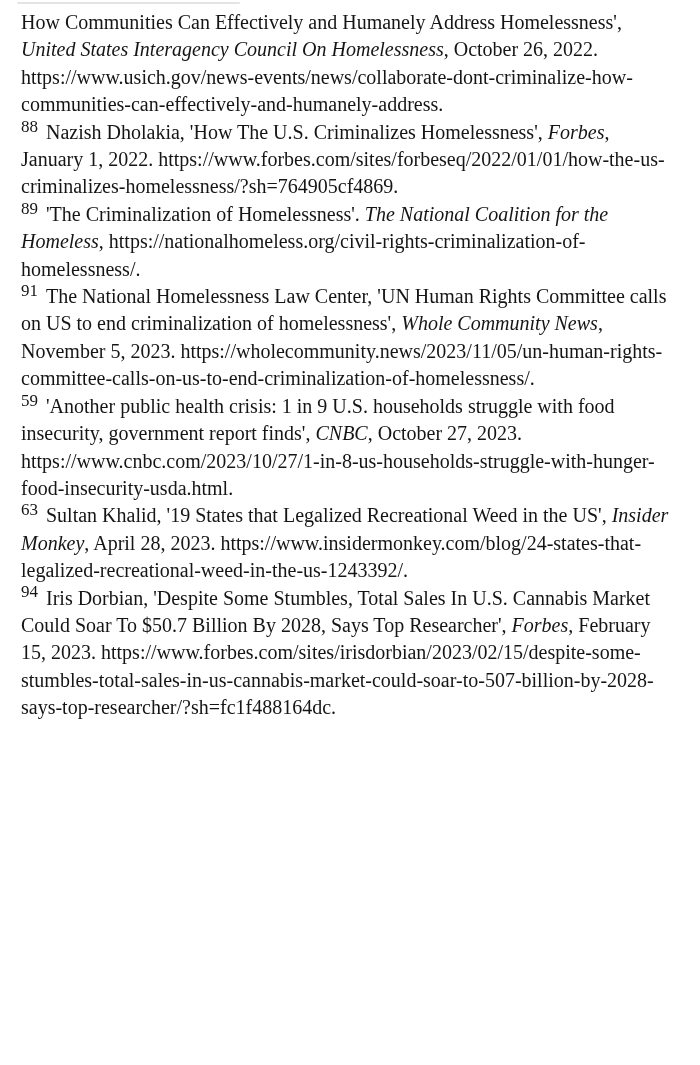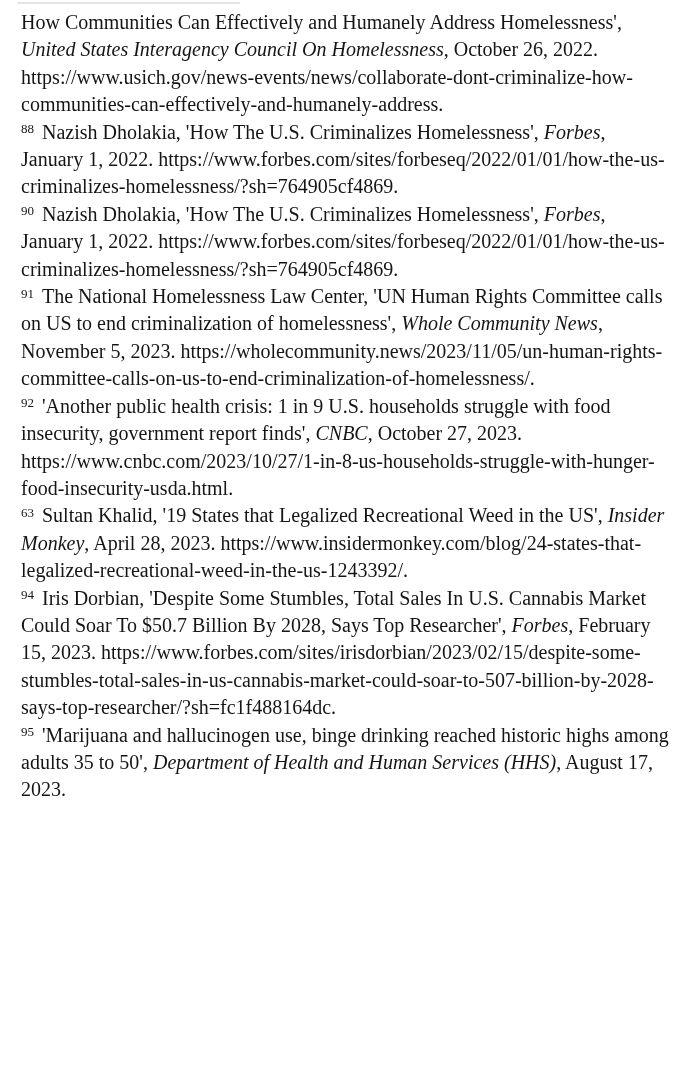--- a/index.html
+++ b/index.html
@@ -36,38 +36,37 @@
   p.footnote {
     margin: 0;
     padding: 0;
     font-size: 20px;
     line-height: 27.4px;
     text-align: left;
     overflow-wrap: break-word;
     word-wrap: break-word;
   }
   .fn-marker {
-    font-size: 13px;
+    font-size: 17px;
     line-height: 0;
     position: relative;
     top: -0.42em;
     vertical-align: baseline;
     margin-right: 8px;
   }
   .seg { font-style: normal; }
   .seg.italic { font-style: italic; }
 </style>
 </head>
 <body style="background: rgb(255, 255, 255);">
 
 <div class="page">
   <div class="separator" style="background: rgb(228, 228, 228);"></div>
   <div class="footnotes" style="color: rgb(21, 21, 21);">
       <p class="footnote"><span class="seg">How Communities Can Effectively and Humanely Address Homelessness', </span><span class="seg italic">United States Interagency Council On Homelessness</span><span class="seg">, October 26, 2022. https://www.usich.gov/news-events/news/collaborate-dont-criminalize-how-communities-can-effectively-and-humanely-address.</span></p>
       <p class="footnote"><sup class="fn-marker">88</sup><span class="seg">Nazish Dholakia, 'How The U.S. Criminalizes Homelessness', </span><span class="seg italic">Forbes</span><span class="seg">, January 1, 2022. https://www.forbes.com/sites/forbeseq/2022/01/01/how-the-us-criminalizes-homelessness/?sh=764905cf4869.</span></p>
-      <p class="footnote"><sup class="fn-marker">90</sup><span class="seg">Nazish Dholakia, 'How The U.S. Criminalizes Homelessness', </span><span class="seg italic">Forbes</span><span class="seg">, January 1, 2022. https://www.forbes.com/sites/forbeseq/2022/01/01/how-the-us-criminalizes-homelessness/?sh=764905cf4869.</span></p>
+      <p class="footnote"><sup class="fn-marker">89</sup><span class="seg">'The Criminalization of Homelessness'. </span><span class="seg italic">The National Coalition for the Homeless</span><span class="seg">, https://nationalhomeless.org/civil-rights-criminalization-of-homelessness/.</span></p>
       <p class="footnote"><sup class="fn-marker">91</sup><span class="seg">The National Homelessness Law Center, 'UN Human Rights Committee calls on US to end criminalization of homelessness', </span><span class="seg italic">Whole Community News</span><span class="seg">, November 5, 2023. https://wholecommunity.news/2023/11/05/un-human-rights-committee-calls-on-us-to-end-criminalization-of-homelessness/.</span></p>
-      <p class="footnote"><sup class="fn-marker">92</sup><span class="seg">'Another public health crisis: 1 in 9 U.S. households struggle with food insecurity, government report finds', </span><span class="seg italic">CNBC</span><span class="seg">, October 27, 2023. https://www.cnbc.com/2023/10/27/1-in-8-us-households-struggle-with-hunger-food-insecurity-usda.html.</span></p>
+      <p class="footnote"><sup class="fn-marker">59</sup><span class="seg">'Another public health crisis: 1 in 9 U.S. households struggle with food insecurity, government report finds', </span><span class="seg italic">CNBC</span><span class="seg">, October 27, 2023. https://www.cnbc.com/2023/10/27/1-in-8-us-households-struggle-with-hunger-food-insecurity-usda.html.</span></p>
       <p class="footnote"><sup class="fn-marker">63</sup><span class="seg">Sultan Khalid, '19 States that Legalized Recreational Weed in the US', </span><span class="seg italic">Insider Monkey</span><span class="seg">, April 28, 2023. https://www.insidermonkey.com/blog/24-states-that-legalized-recreational-weed-in-the-us-1243392/.</span></p>
       <p class="footnote"><sup class="fn-marker">94</sup><span class="seg">Iris Dorbian, 'Despite Some Stumbles, Total Sales In U.S. Cannabis Market Could Soar To $50.7 Billion By 2028, Says Top Researcher', </span><span class="seg italic">Forbes,</span><span class="seg"> February 15, 2023. https://www.forbes.com/sites/irisdorbian/2023/02/15/despite-some-stumbles-total-sales-in-us-cannabis-market-could-soar-to-507-billion-by-2028-says-top-researcher/?sh=fc1f488164dc.</span></p>
-      <p class="footnote"><sup class="fn-marker">95</sup><span class="seg">'Marijuana and hallucinogen use, binge drinking reached historic highs among adults 35 to 50', </span><span class="seg italic">Department of Health and Human Services (HHS)</span><span class="seg">, August 17, 2023.</span></p>
     </div>
 </div>
 
 </body></html>

